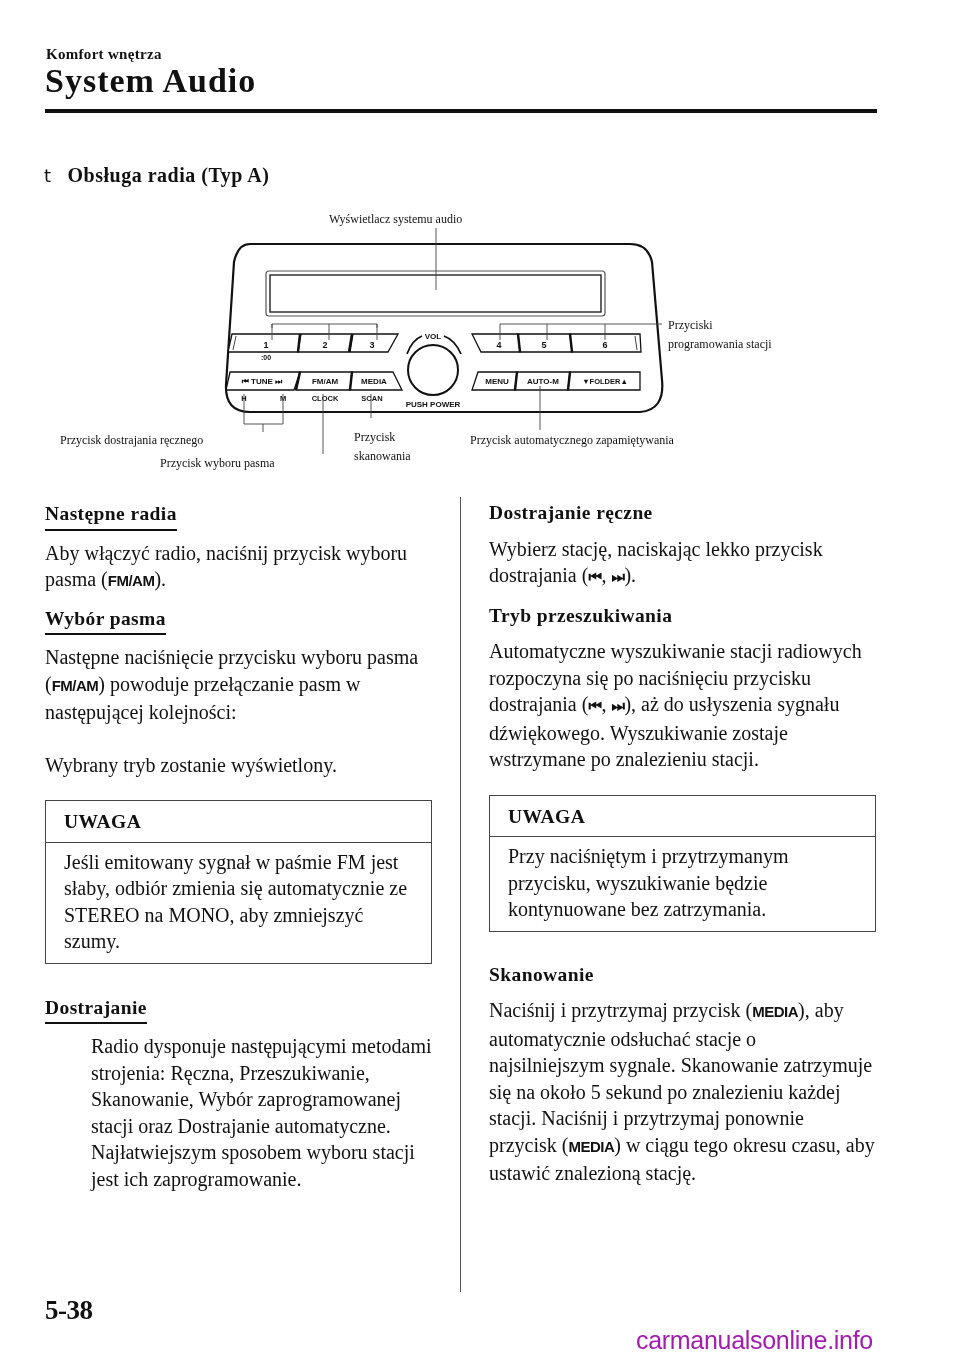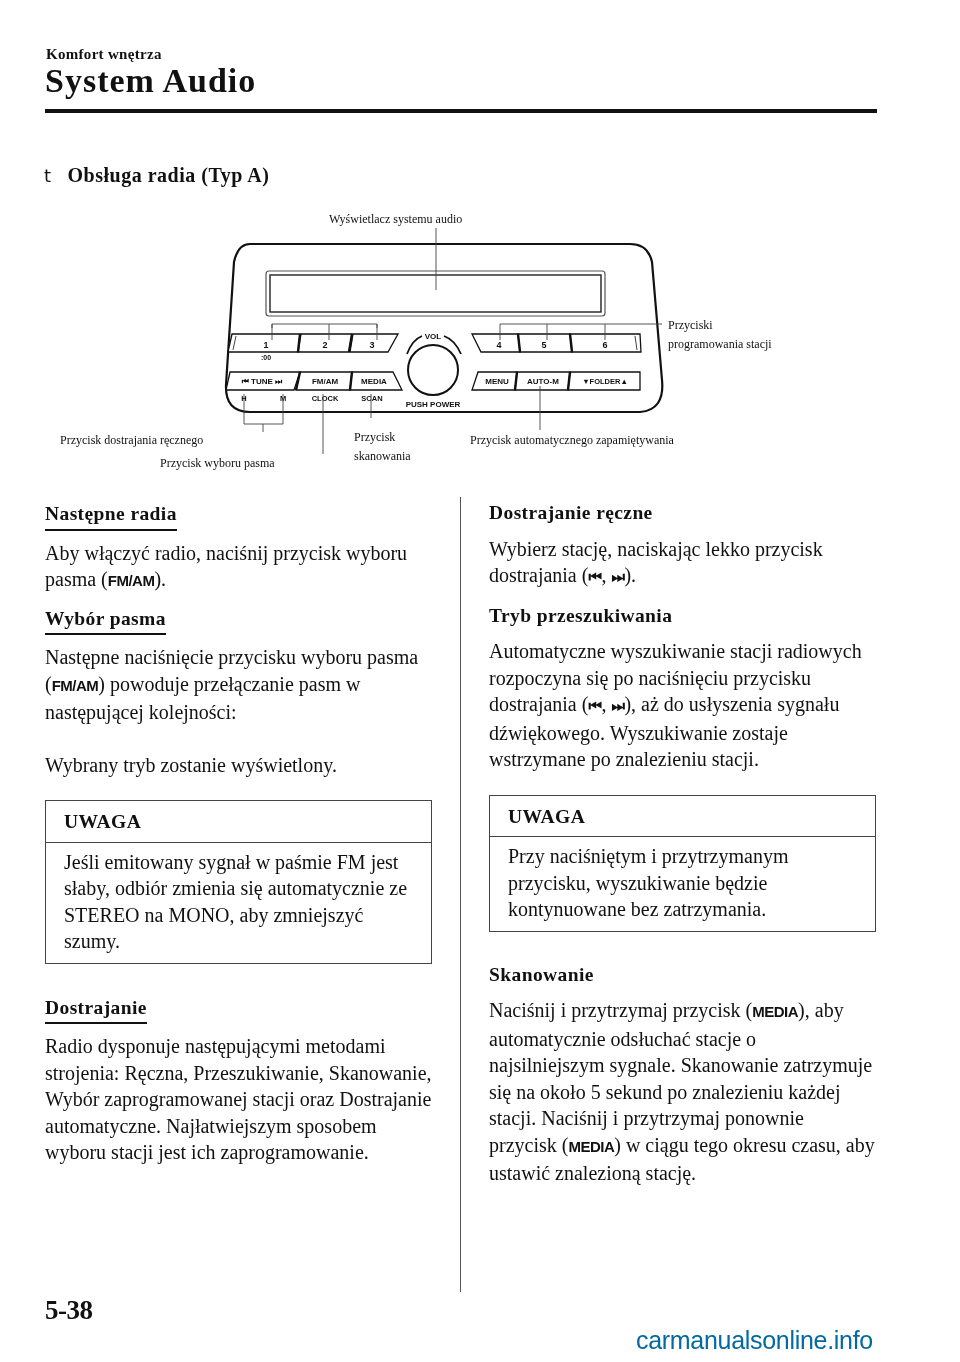--- a/index.html
+++ b/index.html
@@ -21,21 +21,21 @@
     .col-right { left: 489px; top: 500px; }
     .h-ul { font-weight: bold; font-size: 19.5px; display: inline-block; border-bottom: 2.5px solid #111; padding-bottom: 1px; letter-spacing: 0.4px; }
     .h-plain { font-weight: bold; font-size: 19.5px; letter-spacing: 0.4px; }
     p { margin: 0; }
     .btn-ref { font-family: "Liberation Sans", "DejaVu Sans", sans-serif; font-weight: bold; font-size: 15px; letter-spacing: -0.5px; }
     .note { border: 1.5px solid #444; margin-top: 0; }
     .note-title { font-weight: bold; font-size: 19.5px; padding: 8px 18px 6px; border-bottom: 1.5px solid #444; letter-spacing: 0.5px; }
     .note-body { padding: 6px 18px 8px; }
     .divider { left: 460px; top: 497px; width: 1px; height: 795px; background: #555; }
     .page-num { left: 45px; top: 1295px; font-size: 27px; font-weight: bold; letter-spacing: -0.5px; }
-    .watermark { left: 636px; top: 1326px; font-family: "Liberation Sans", "DejaVu Sans", sans-serif; font-size: 25px; color: #0369a1; letter-spacing: -0.3px; }
+    .watermark { left: 636px; top: 1326px; font-family: "Liberation Sans", "DejaVu Sans", sans-serif; font-size: 25px; color: #a21caf; letter-spacing: -0.3px; }
   </style>
 </head>
 <body>
 
 <div class="abs section-label">Komfort wnętrza</div>
 <div class="abs chapter-title">System Audio</div>
 <div class="abs header-rule"></div>
 
 <div class="abs sub-heading">
   <span class="bullet">t</span><span>Obsługa radia (Typ A)</span>
@@ -153,21 +153,21 @@
     <span class="h-ul">Wybór pasma</span>
     <p style="margin-top:9px;"><span>Następne naciśnięcie przycisku wyboru pasma (</span><span class="btn-ref">FM/AM</span><span>) powoduje przełączanie pasm w następującej kolejności:</span></p>
     <p style="margin-top:26px;">Wybrany tryb zostanie wyświetlony.</p>
   </div>
   <div class="note" style="margin-top:22px;">
     <div class="note-title">UWAGA</div>
     <div class="note-body">Jeśli emitowany sygnał w paśmie FM jest słaby, odbiór zmienia się automatycznie ze STEREO na MONO, aby zmniejszyć szumy.</div>
   </div>
   <div style="margin-top:30px;">
     <span class="h-ul">Dostrajanie</span>
-    <p style="margin-top:9px;">Radio dysponuje następującymi metodami strojenia: Ręczna, Przeszukiwanie, Skanowanie, Wybór zaprogramowanej stacji oraz Dostrajanie automatyczne. Najłatwiejszym sposobem wyboru stacji jest ich zaprogramowanie.</p>
+    <p style="margin-top:9px;margin-left:46px;">Radio dysponuje następującymi metodami strojenia: Ręczna, Przeszukiwanie, Skanowanie, Wybór zaprogramowanej stacji oraz Dostrajanie automatyczne. Najłatwiejszym sposobem wyboru stacji jest ich zaprogramowanie.</p>
   </div>
 </div>
 
 <div class="abs col col-right">
   <div>
     <div class="h-plain">Dostrajanie ręczne</div>
     <p style="margin-top:9px;"><span>Wybierz stację, naciskając lekko przycisk dostrajania (</span><span class="btn-ref">⏮</span><span>, </span><span class="btn-ref">⏭</span><span>).</span></p>
   </div>
   <div style="margin-top:12px;">
     <div class="h-plain">Tryb przeszukiwania</div>

